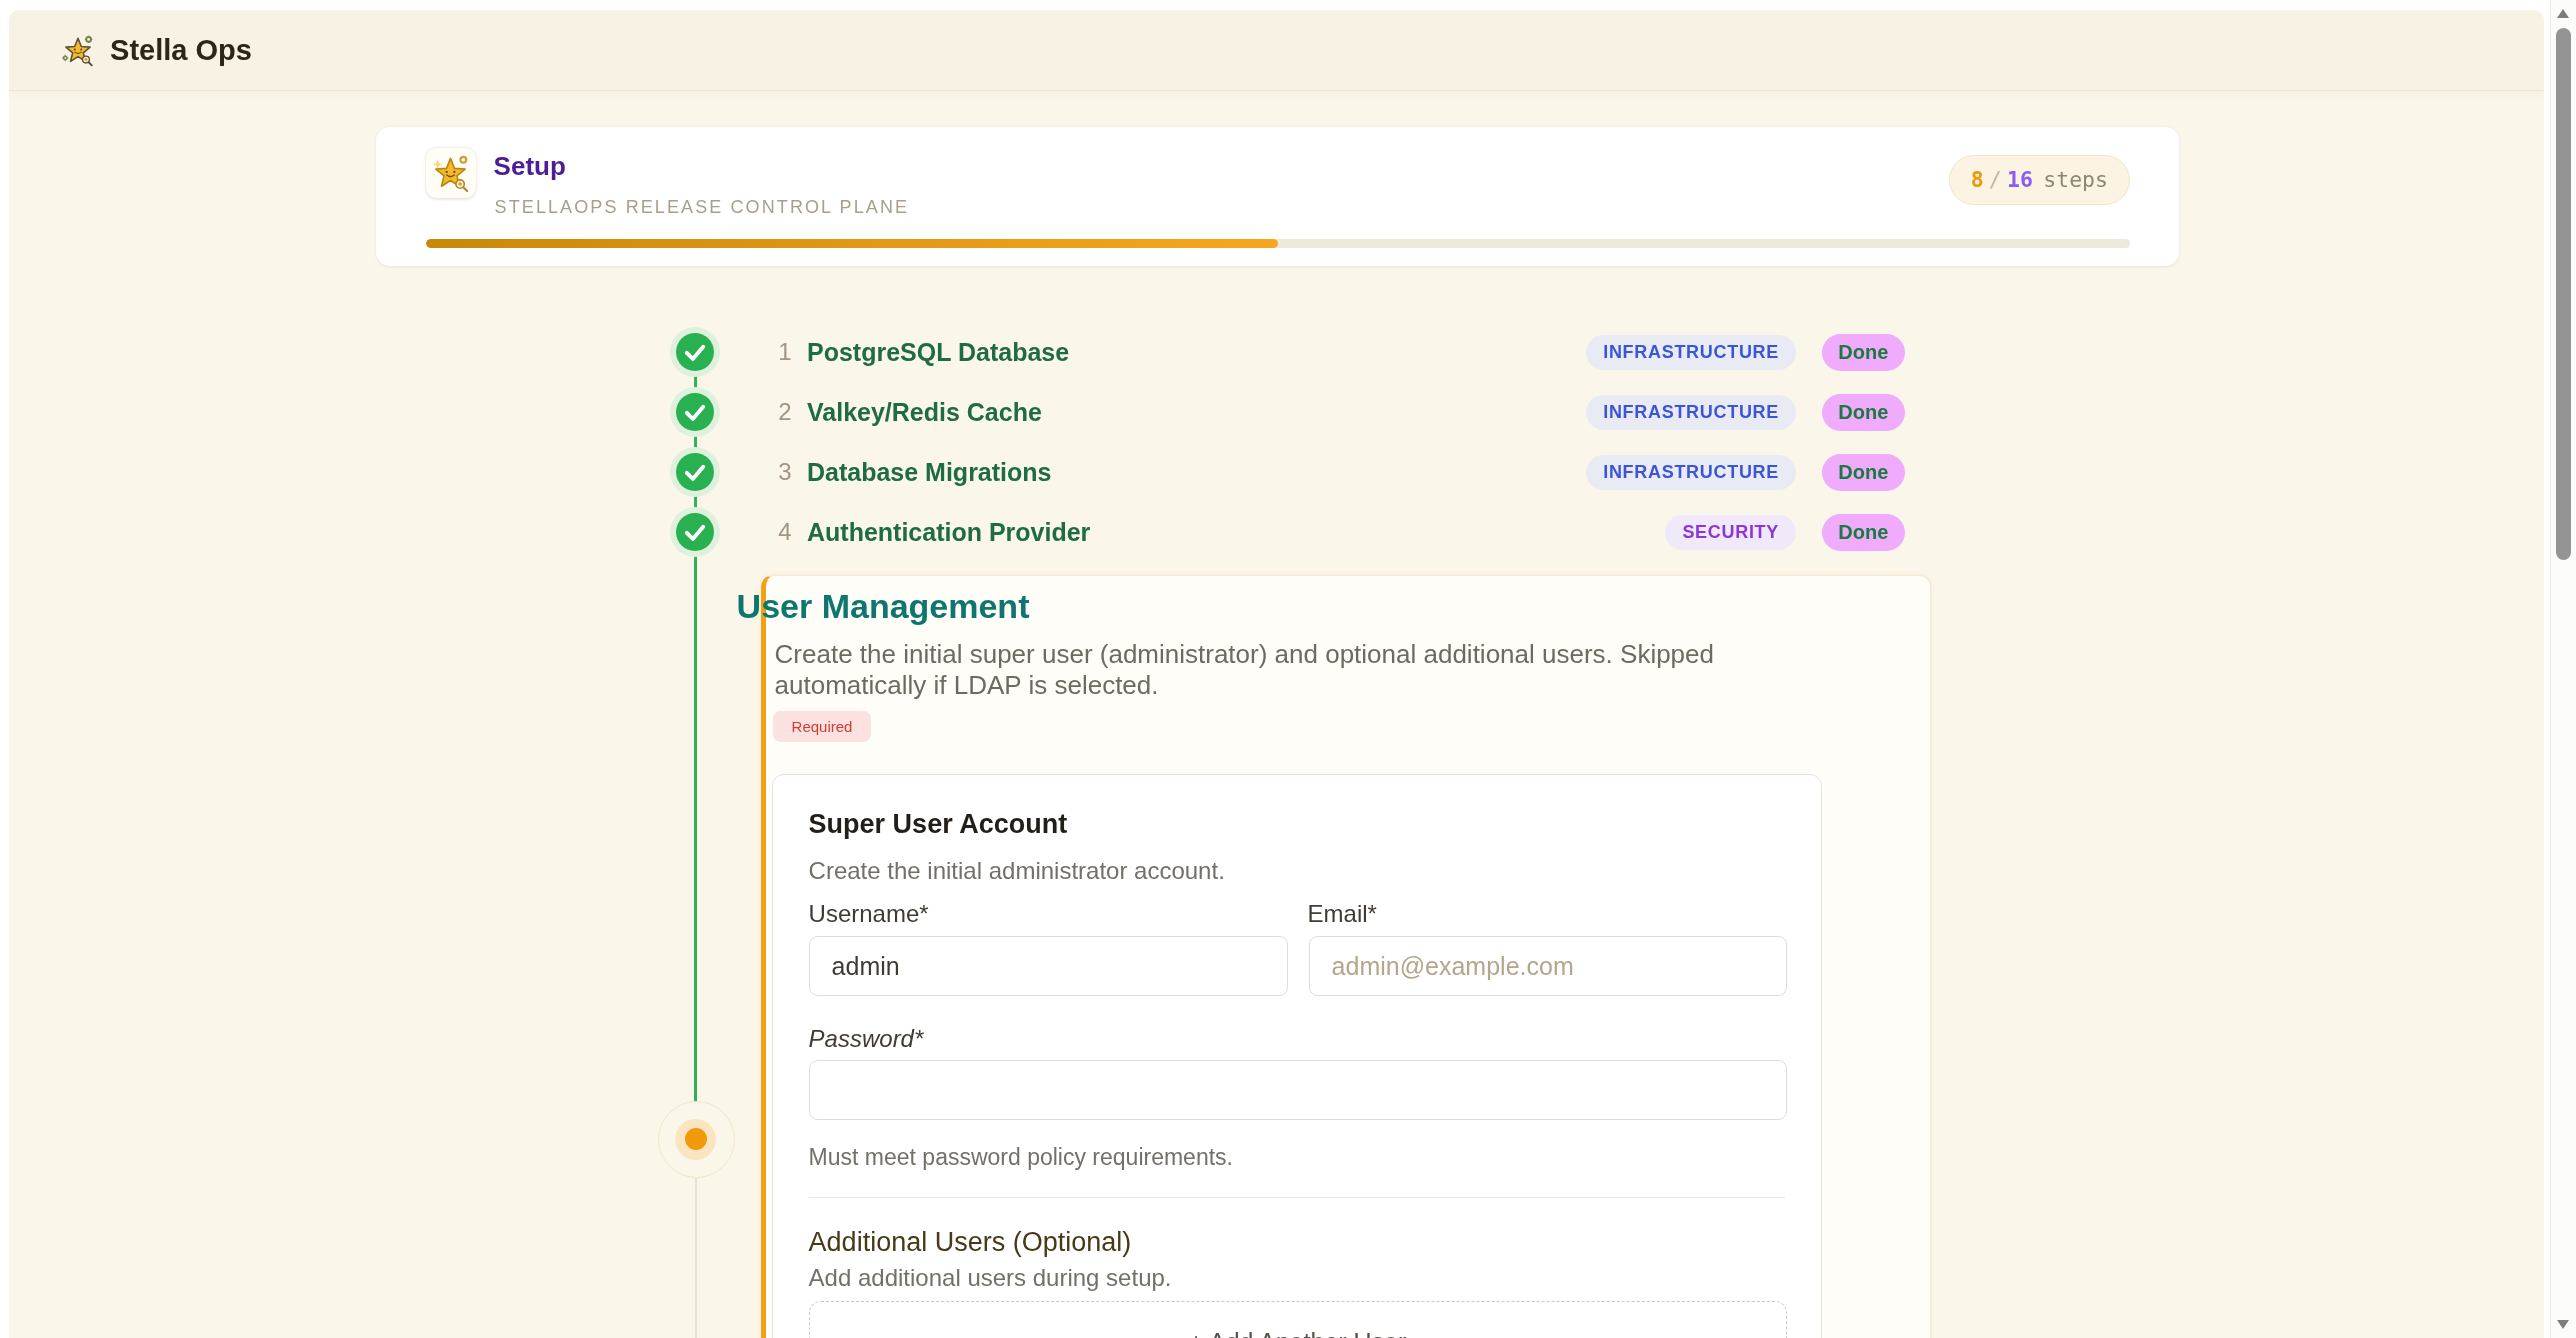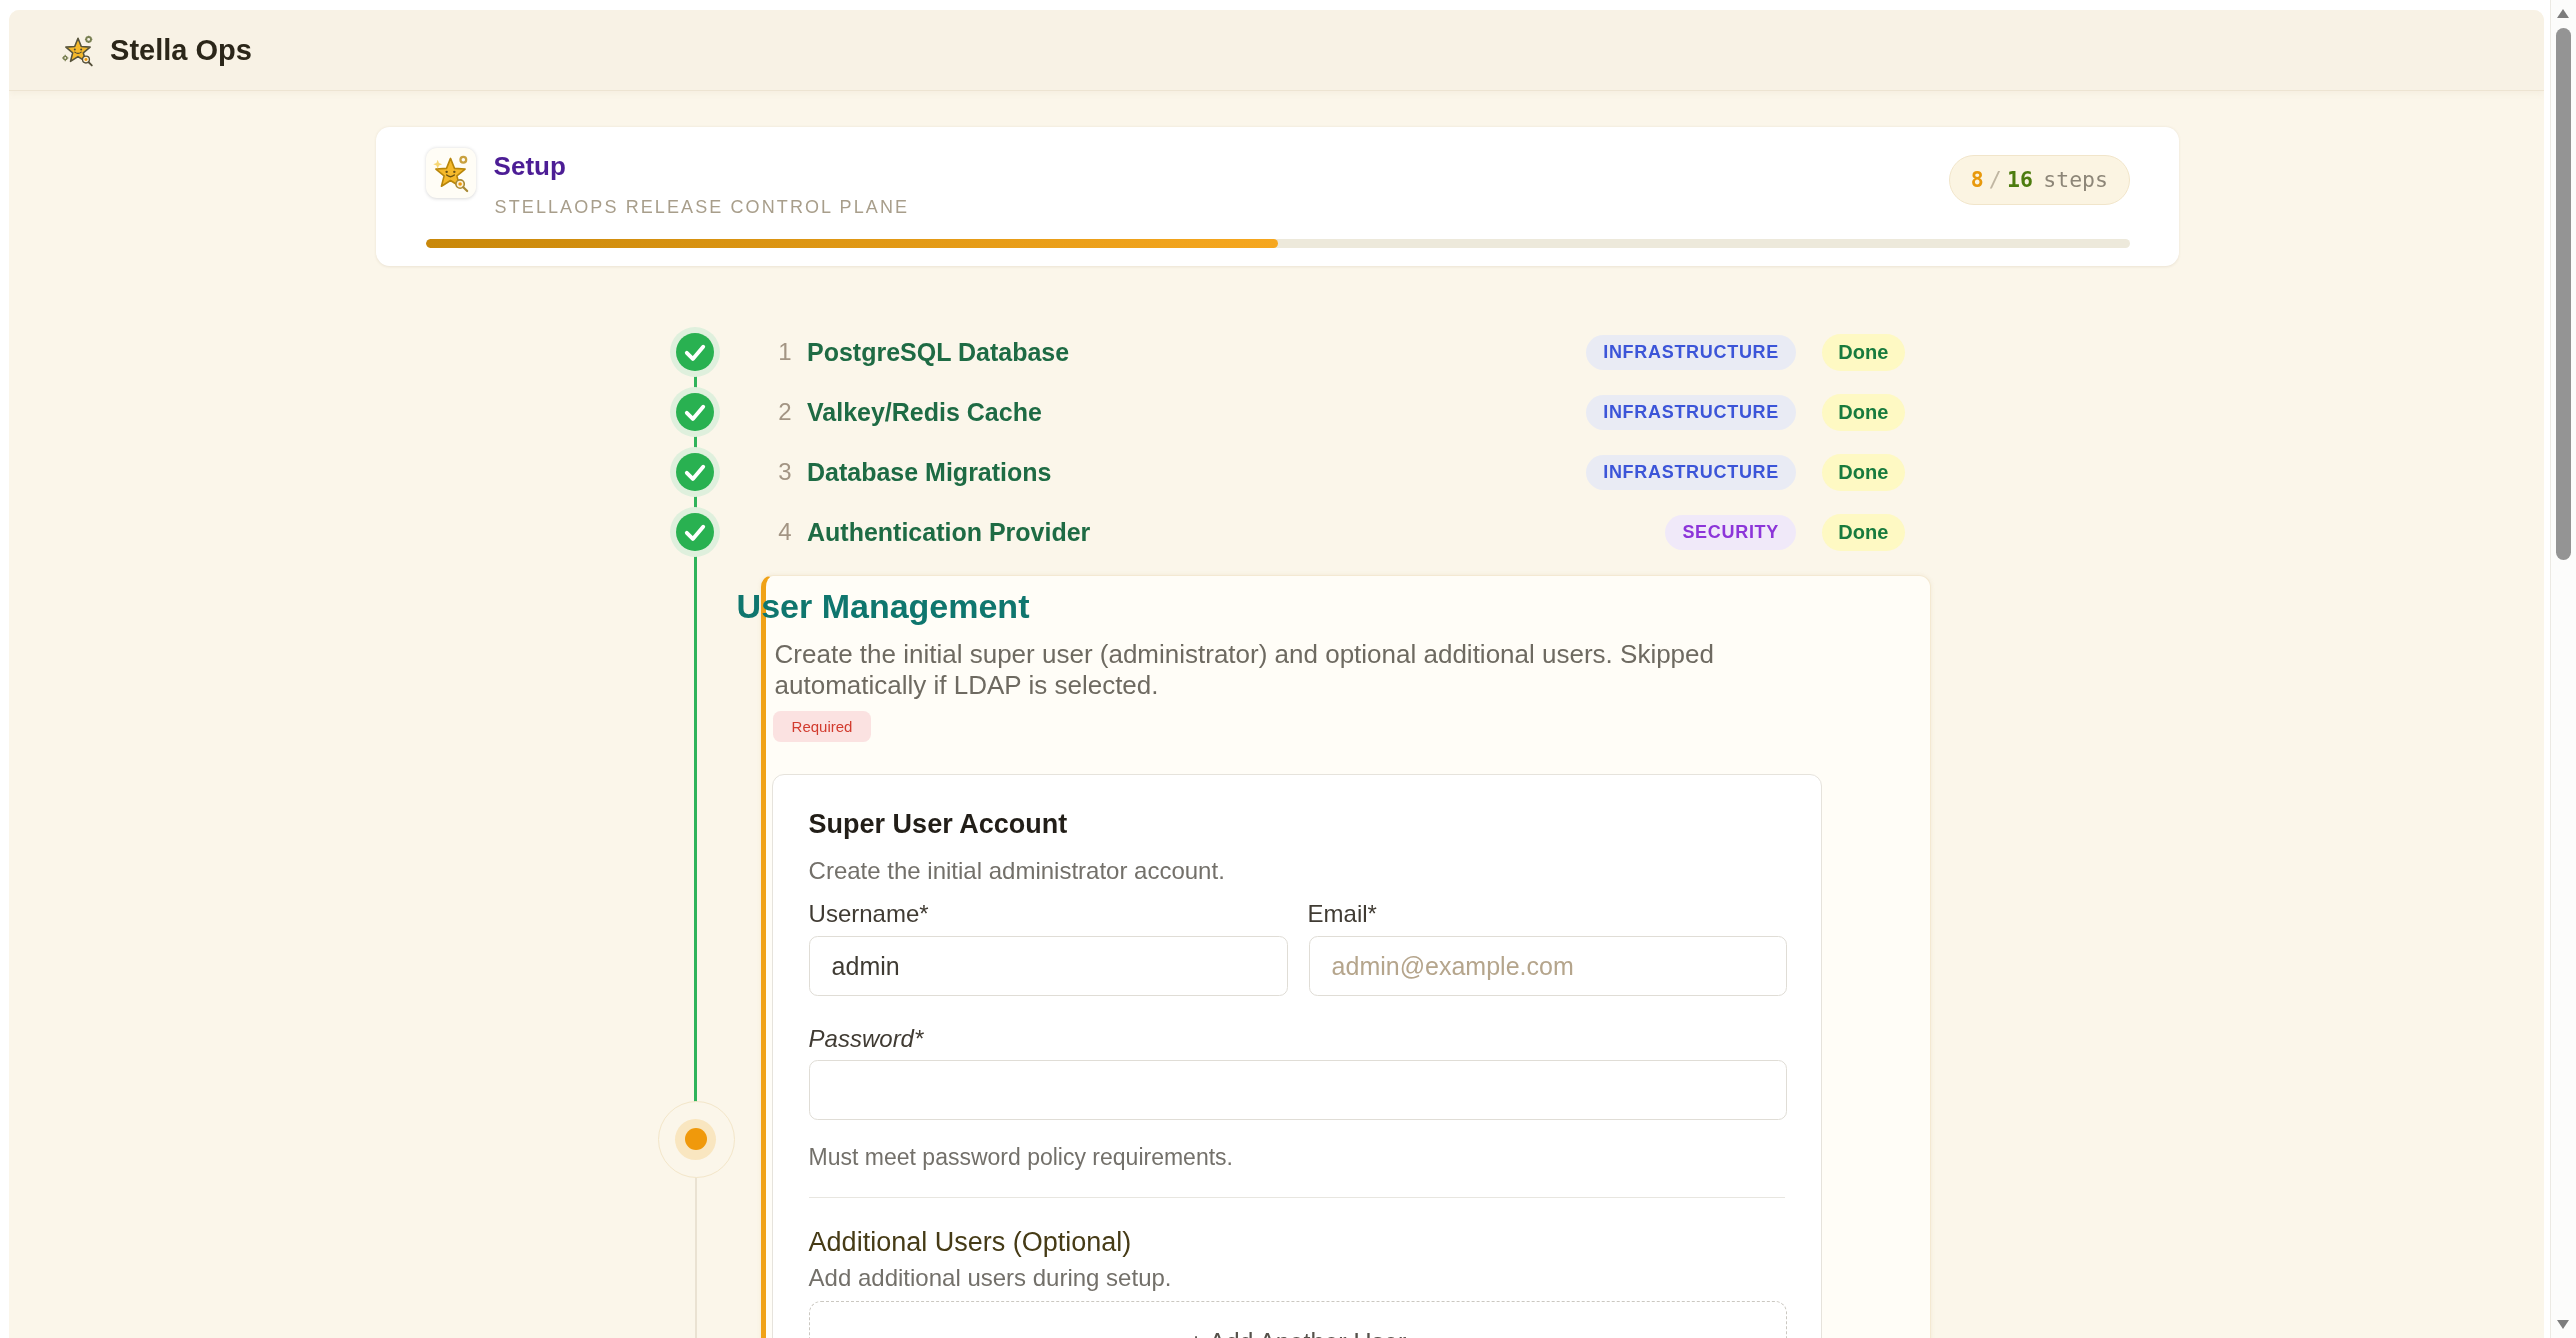--- a/index.html
+++ b/index.html
@@ -24,21 +24,21 @@
                 background:#fffdf6; box-shadow:0 0.9px 3.4px rgba(0,0,0,.15); display:flex;
                 align-items:center; justify-content:center; }
   .setup-title { position:absolute; left:118px; top:24px; font-size:26px; font-weight:bold; color:#4c1d95; }
   .setup-subtitle { position:absolute; left:119px; top:70px; font-size:18px; letter-spacing:2.1px;
                     font-weight:500; color:#a89e8b; }
   .steps-pill { position:absolute; right:49px; top:27.5px; height:50px; padding:0 20.6px;
                 display:flex; align-items:center; gap:5.2px; border:1.7px solid #f1e5ca; background:#fbf4e2;
                 border-radius:858px; font-family:"DejaVu Sans Mono", monospace; font-size:21.5px; }
   .pill-done { color:#e8990c; font-weight:bold; }
   .pill-slash { color:#c0b6a2; }
-  .pill-total { color:#4d7c0f; font-weight:bold; }
+  .pill-total { color:#8b5cf6; font-weight:bold; }
   .pill-word { color:#8d8678; margin-left:5.2px; }
   .progress-track { position:absolute; left:50px; top:112px; width:1704px; height:8.6px;
                     border-radius:5.2px; background:#ede9db; overflow:hidden; }
   .progress-fill { height:100%; border-radius:5.2px;
                    background:linear-gradient(90deg,#c9880a 0%,#f6a71f 100%); }
 
   
   .line-green { position:absolute; left:685px; top:342px; width:3.4px; height:768px;
                 background:#2fb35a; border-radius:1.7px; z-index:1; }
   .line-tan { position:absolute; left:686px; top:1130px; width:2.6px; height:209px;
@@ -50,21 +50,21 @@
                 display:flex; align-items:center; justify-content:center; }
   .step-num { flex:none; margin-left:43px; width:34px; text-align:right;
               font-size:24px; color:#a39584; }
   .step-title { margin-left:15.5px; font-size:25px; font-weight:600; color:#1e6b44; }
   .step-badges { margin-left:auto; display:flex; align-items:center; gap:26px;justify-content:flex-end; }
   .badge-cat { padding:6.9px 17px; border-radius:858px; font-size:18px; font-weight:bold;
                letter-spacing:0.7px; }
   .cat-infrastructure { background:#e9ebf4; color:#3c55d8; }
   .cat-security { background:#f0e9f9; color:#8c35d9; }
   .badge-done { padding:6.9px 16.3px; border-radius:858px; font-size:20px; font-weight:bold;
-                background:#fef9c3; color:#187b3d; }
+                background:#f0abfc; color:#187b3d; }
 
   
   .dot-ring { position:absolute; left:649px; top:1091px; width:77px; height:77px; border-radius:50%;
               border:1.7px solid #f3e6c9; background:#fbf6ea; z-index:2; }
   .dot-glow { position:absolute; left:16.3px; top:16.3px; width:41px; height:41px; border-radius:50%;
               background:#f9e6c0; }
   .dot-core { position:absolute; left:26px; top:26px; width:22px; height:22px; border-radius:50%;
               background:#f0990b; }
 
   

